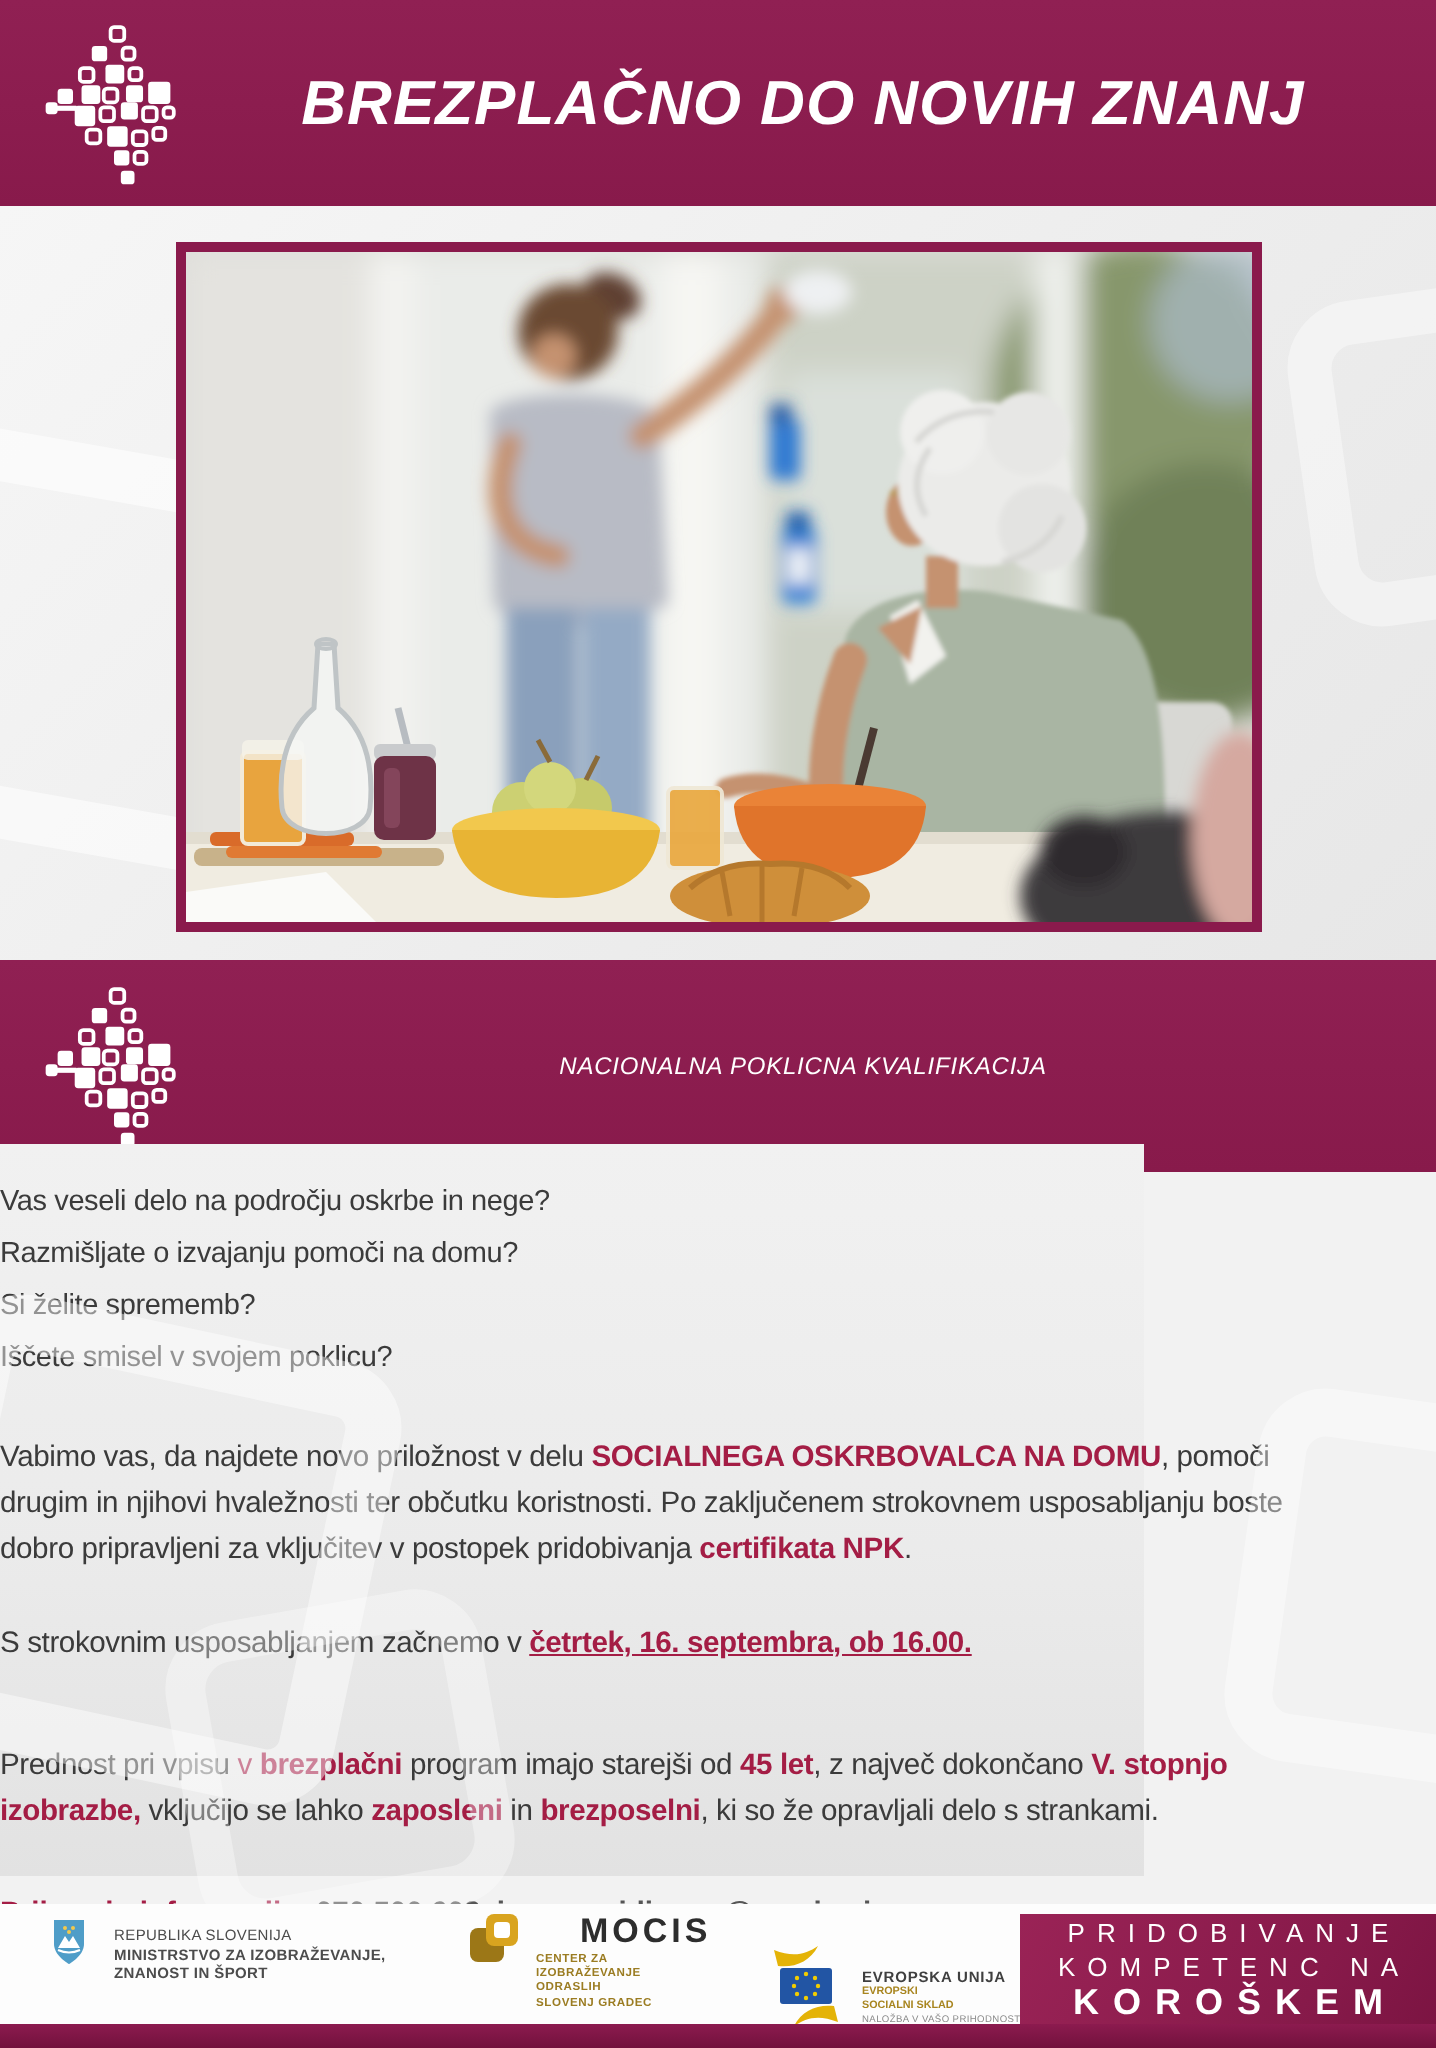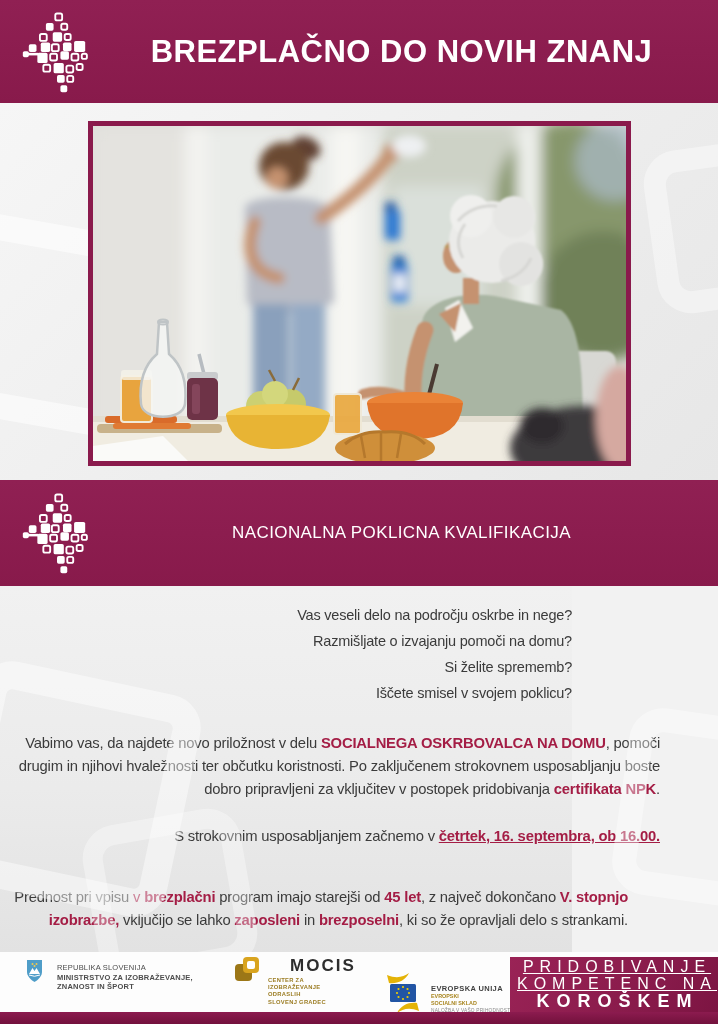--- a/index.html
+++ b/index.html
@@ -7,38 +7,38 @@
     position:relative; width:718px; height:1024px; margin:0 auto;
     background:#f2f2f2; overflow:hidden;
     font-family:"Liberation Sans", sans-serif;
     -webkit-font-smoothing:antialiased;
   }
   
   .band{position:absolute; left:0; width:718px; background:linear-gradient(180deg,#902053,#881a4b);}
   .band.top{top:0; height:103px;}
   .band.mid{top:480px; height:106px;}
   .band-title-wrap{position:absolute; left:95px; right:10px; top:0; bottom:0;
-    display:flex; flex-direction:column; justify-content:center; align-items:center; color:#fff; text-align:center;}
+    display:flex; flex-direction:column; justify-content:center; align-items:center; color:#fff; text-align:center;font-style:italic;}
   .hdr-title{font-size:31px; font-weight:bold; letter-spacing:.5px;}
-  .kicker{font-size:17px; letter-spacing:.4px; margin-bottom:1px;}
+  .kicker{font-size:12px; letter-spacing:.4px; margin-bottom:1px;}
   .mid-title{font-size:30px; font-weight:bold; letter-spacing:.3px;}
   .logo{position:absolute; left:16px; top:11px; width:82px; height:82px;}
   .band.mid .logo{top:12px;}
   
   .photo-section{position:absolute; top:103px; left:0; width:718px; height:377px;
     background:linear-gradient(135deg,#f6f6f6 0%,#ededed 55%,#e7e7e7 100%);}
   .photo-frame{position:absolute; left:88px; top:18px; width:533px; height:335px;
     border:5px solid #8a1a4c; background:#fff;}
   .photo-frame svg{display:block;}
   
   .wm{position:absolute; border-radius:34px; pointer-events:none;}
   
-  .body-section{position:absolute; top:586px; left:0; width:572px; height:366px;
+  .body-section{position:absolute; top:572px; left:0; width:572px; height:366px;
     background:linear-gradient(180deg,#f1f1f1 0%,#ebebeb 55%,#e2e2e2 100%);
-    color:#3b3b3b; text-align:right;}
+    color:#3b3b3b; text-align:left;}
   .questions{margin-top:16px; font-size:14.5px; line-height:26px; letter-spacing:-.2px;}
   .para{margin:0 auto; font-size:14.8px; line-height:23px; letter-spacing:-.2px;}
   .intro{margin-top:26px; width:660px;}
   .schedule{margin-top:24px; width:660px;}
   .priority{margin-top:38px; width:628px;}
   .red{color:#a41d45; font-weight:bold;}
   .red-n{color:#a41d45;}
   .u{text-decoration:underline;margin-top:18px;}
   .contact{margin-top:26px; font-size:14.8px; line-height:26px; font-weight:bold; color:#565656;}
   .contact .line2{margin-left:56px;}
@@ -53,21 +53,21 @@
   .mocis-name{font-size:17px; font-weight:bold; color:#2d2d2d; letter-spacing:2px; line-height:18px;margin-left:22px;}
   .mocis-sub{font-size:5.8px; font-weight:bold; color:#9b7c22; line-height:7.2px; letter-spacing:.3px; margin-top:2px;}
   .eu{position:absolute; left:383px; top:21px; display:flex; align-items:flex-end;}
   .eu-text{margin-left:8px; text-align:left;}
   .eu-l1{font-size:7.5px; font-weight:bold; color:#3f3f3f; letter-spacing:.4px;}
   .eu-l2{font-size:5.4px; font-weight:bold; color:#a8851f; line-height:6.6px;}
   .eu-l4{font-size:4.8px; color:#8a8a8a; margin-top:1.5px; letter-spacing:.2px;}
   .campaign{position:absolute; left:510px; top:5px; width:208px; height:55px;
     background:linear-gradient(120deg,#9a2356 0%,#871a4a 70%,#7c1442 100%);
     color:#fff; display:flex; flex-direction:column; justify-content:center; align-items:center;}
-  .camp-l{font-size:16px; letter-spacing:6px; line-height:17px; white-space:nowrap; text-indent:6px;text-decoration:underline;}
+  .camp-l{font-size:13px; letter-spacing:6px; line-height:17px; white-space:nowrap; text-indent:6px;}
   .camp-l3{font-size:18px; font-weight:bold; letter-spacing:7px; line-height:19px; text-indent:7px;}
   .bottom-strip{position:absolute; top:1012px; left:0; width:718px; height:12px;
     background:linear-gradient(180deg,#8c1b4f,#72113c);}
 </style>
 </head>
 <body>
 
 <div class="poster">
 
   <div class="band top">

